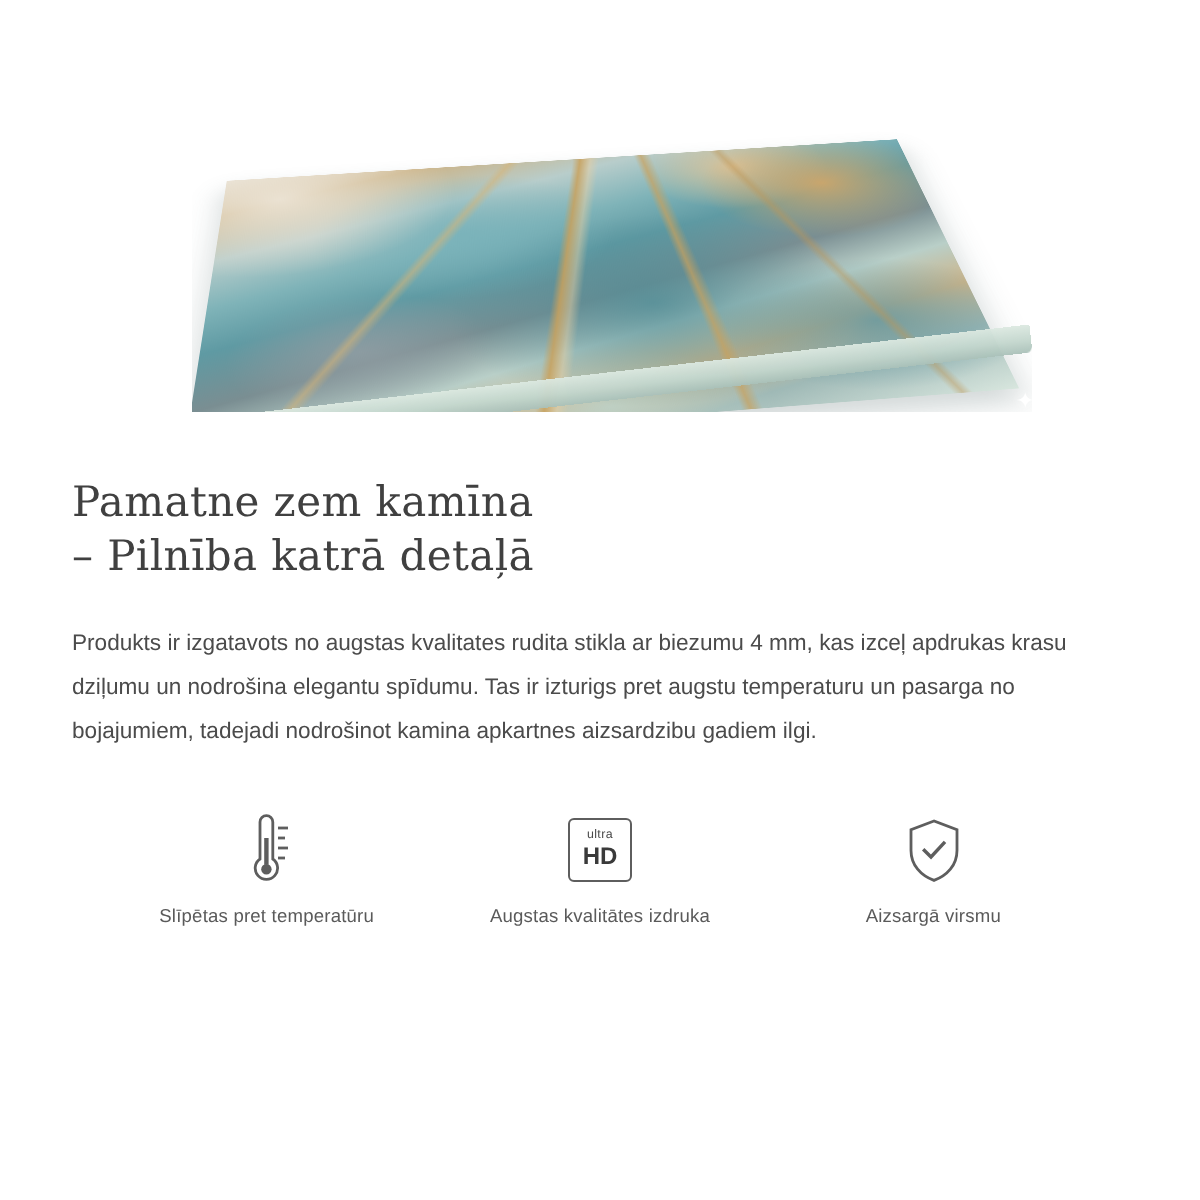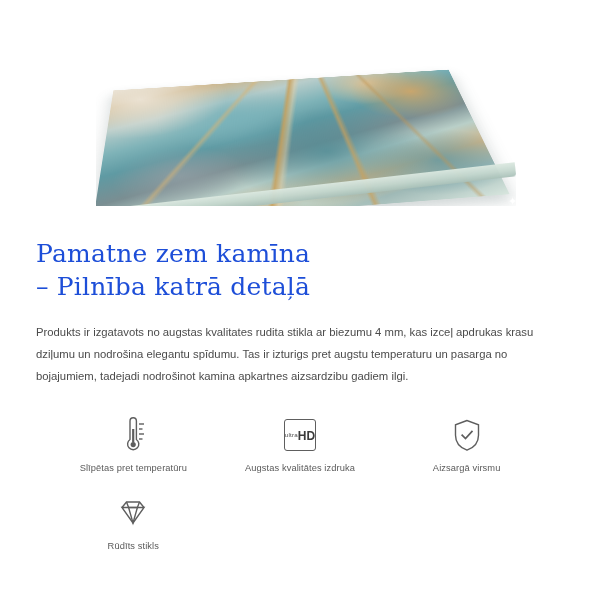--- a/index.html
+++ b/index.html
@@ -120,24 +120,24 @@
   .sparkle.s2 { left: 541px; top: 191px; font-size: 15px; }
   .sparkle.s3 { left: 508px; top: 196px; font-size: 11px; }
 
   
   .content {
     padding: 0 36px;
   }
   .headline {
     margin: 16px 0 0 0;
     font-family: "DejaVu Serif", "Liberation Serif", serif;
-    font-size: 25px;
+    font-size: 21px;
     line-height: 1.3;
     font-weight: 400;
-    color: #1d4ed8;
+    color: #404040;
     letter-spacing: 0.2px;
   }
   .headline .l2 { display: block; }
   .body-copy {
     margin: 18px 0 0 0;
     font-size: 11.3px;
     line-height: 1.95;
     color: #4b4b4b;
     max-width: 540px;
   }
@@ -167,21 +167,21 @@
     font-size: 9.3px;
     color: #5a5a5a;
     letter-spacing: 0.1px;
   }
   .hd-box {
     width: 30px;
     height: 30px;
     border: 1.4px solid #5e5e5e;
     border-radius: 3px;
     display: flex;
-    flex-direction: row;
+    flex-direction: column;
     align-items: center;
     justify-content: center;
     line-height: 1;
   }
   .hd-box .hd-top {
     font-size: 6.2px;
     color: #4a4a4a;
     letter-spacing: 0.2px;
   }
   .hd-box .hd-bot {
@@ -247,29 +247,18 @@
       <div class="feature">
         <div class="feature-icon">
           <svg width="34" height="40" viewBox="0 0 34 40" fill="none" stroke="#5e5e5e" stroke-width="1.4">
             <path d="M17 5.5 5.5 9.8v10.4c0 7.4 5 12.6 11.5 15 6.5-2.4 11.5-7.6 11.5-15V9.8L17 5.5z"></path>
             <path d="M11.6 19.6l3.9 3.9 7-7.6" stroke-width="1.7"></path>
           </svg>
         </div>
         <div class="feature-label">Aizsargā virsmu</div>
       </div>
 
-      <div class="feature">
-        <div class="feature-icon">
-          <svg width="36" height="34" viewBox="0 0 36 34" fill="none" stroke="#5e5e5e" stroke-width="1.4">
-            <path d="M7 11.5h22L18 27 7 11.5z"></path>
-            <path d="M7 11.5 11.5 6h13L29 11.5"></path>
-            <path d="M11.5 6 13.6 11.5 18 27 22.4 11.5 24.5 6"></path>
-            <path d="M13.6 11.5h8.8"></path>
-          </svg>
-        </div>
-        <div class="feature-label">Rūdīts stikls</div>
-      </div>
 
 
 
     </div>
   </div>
 </div>
 
 </body></html>

